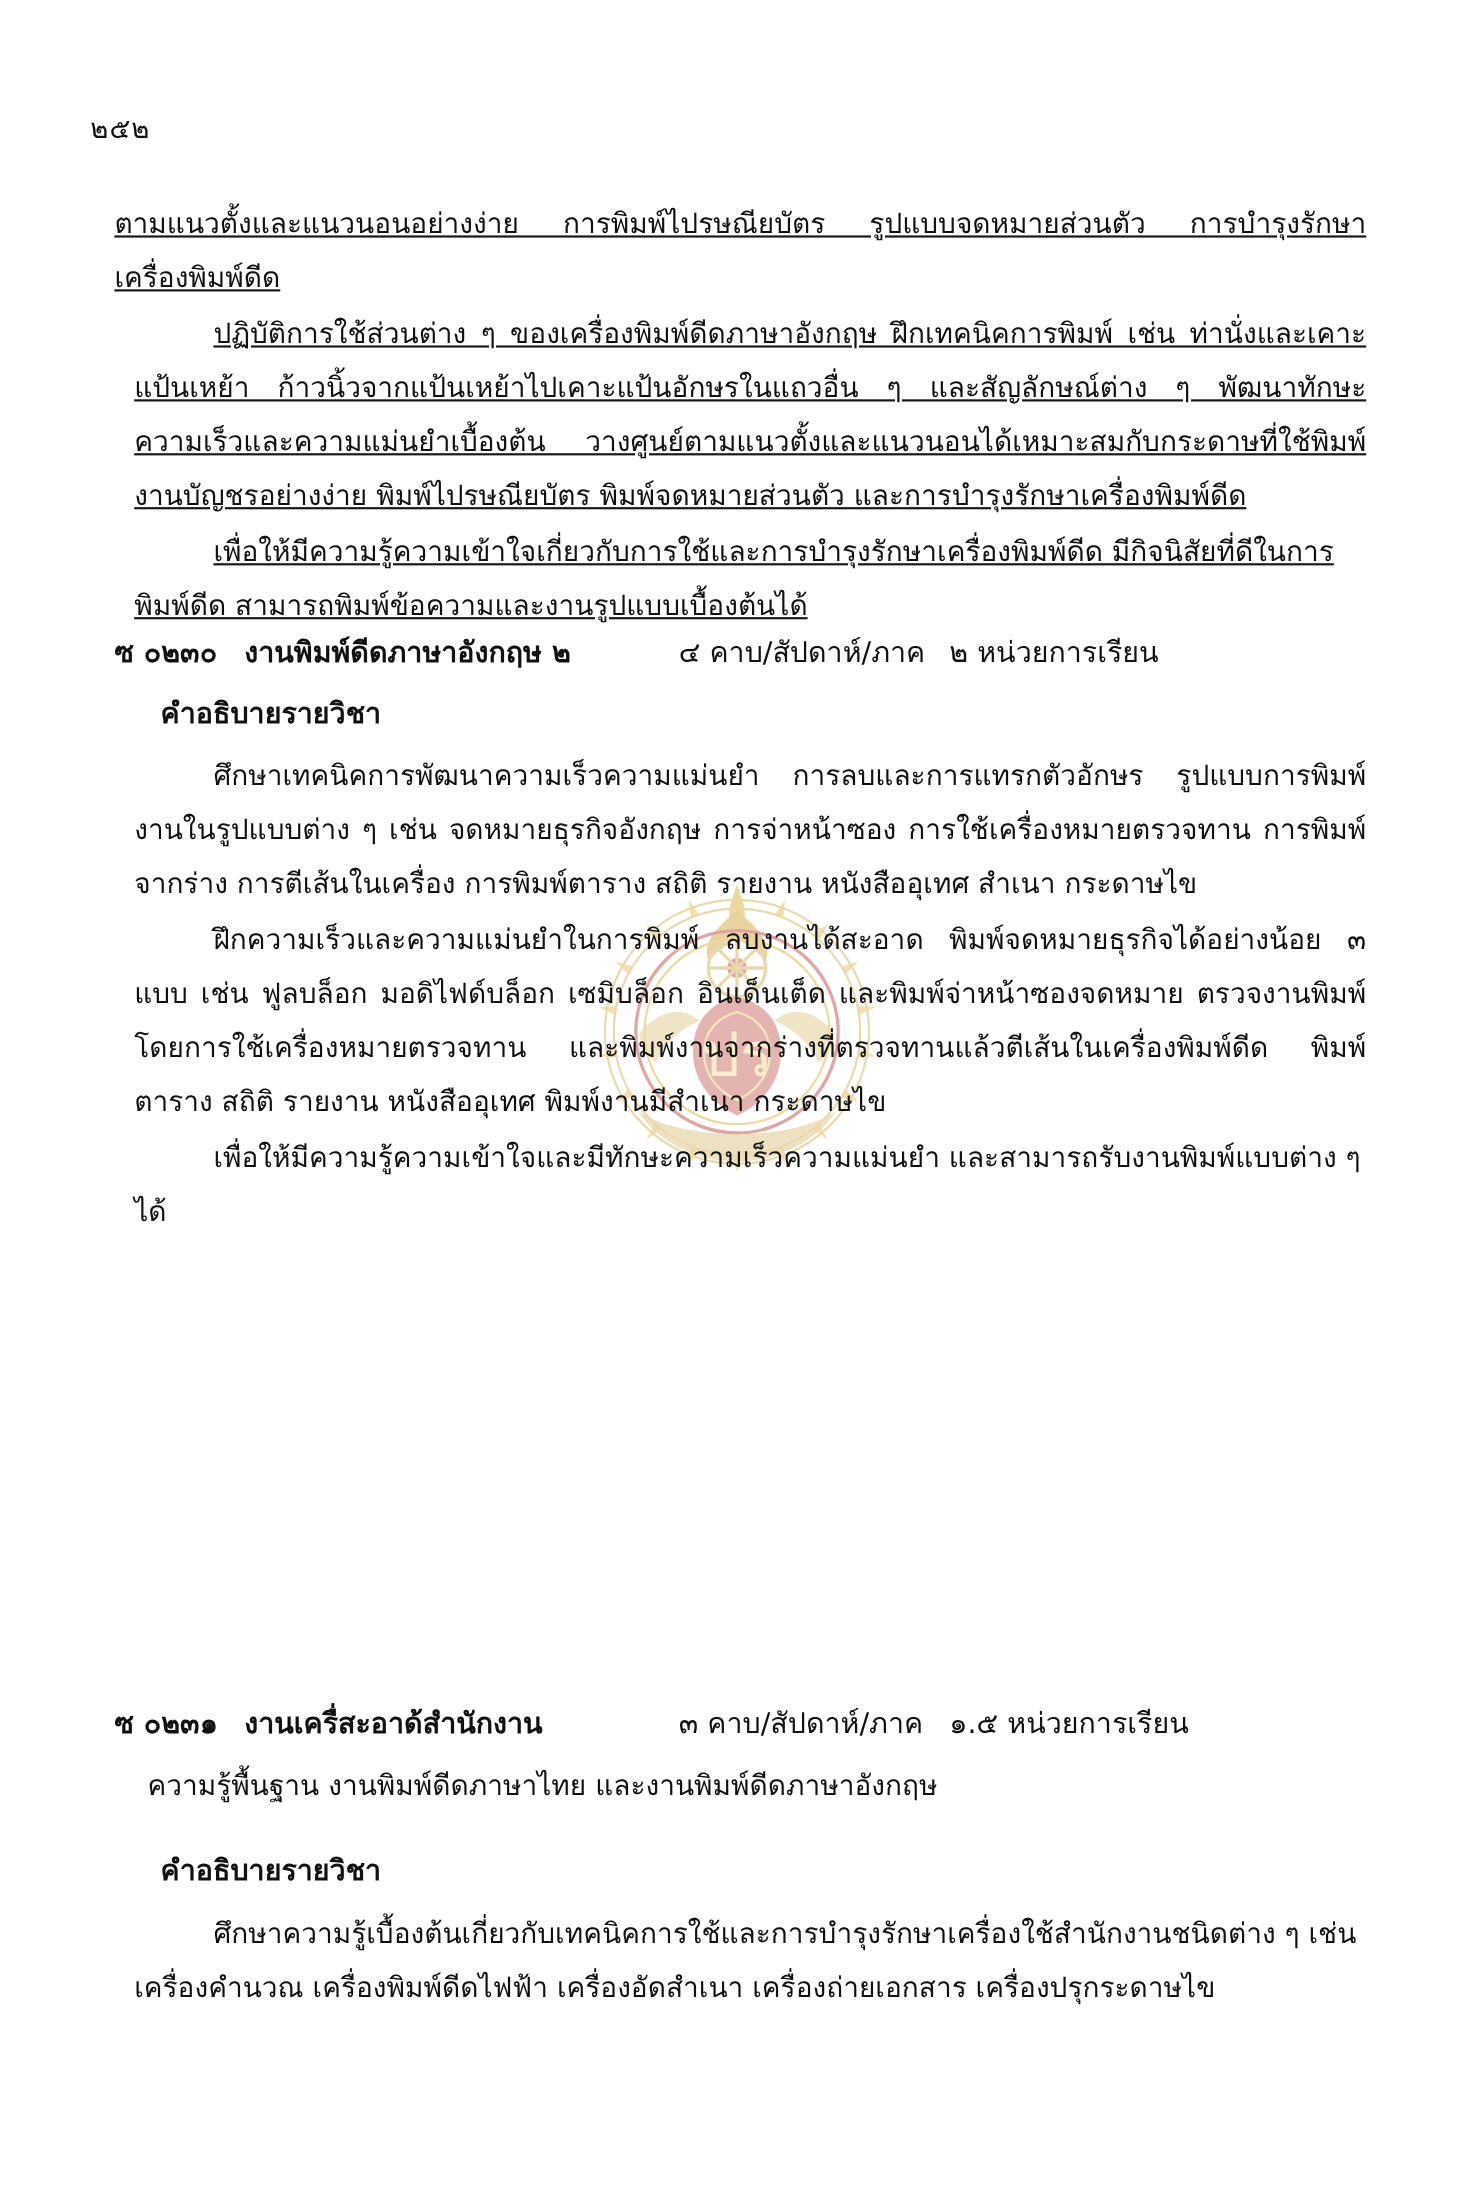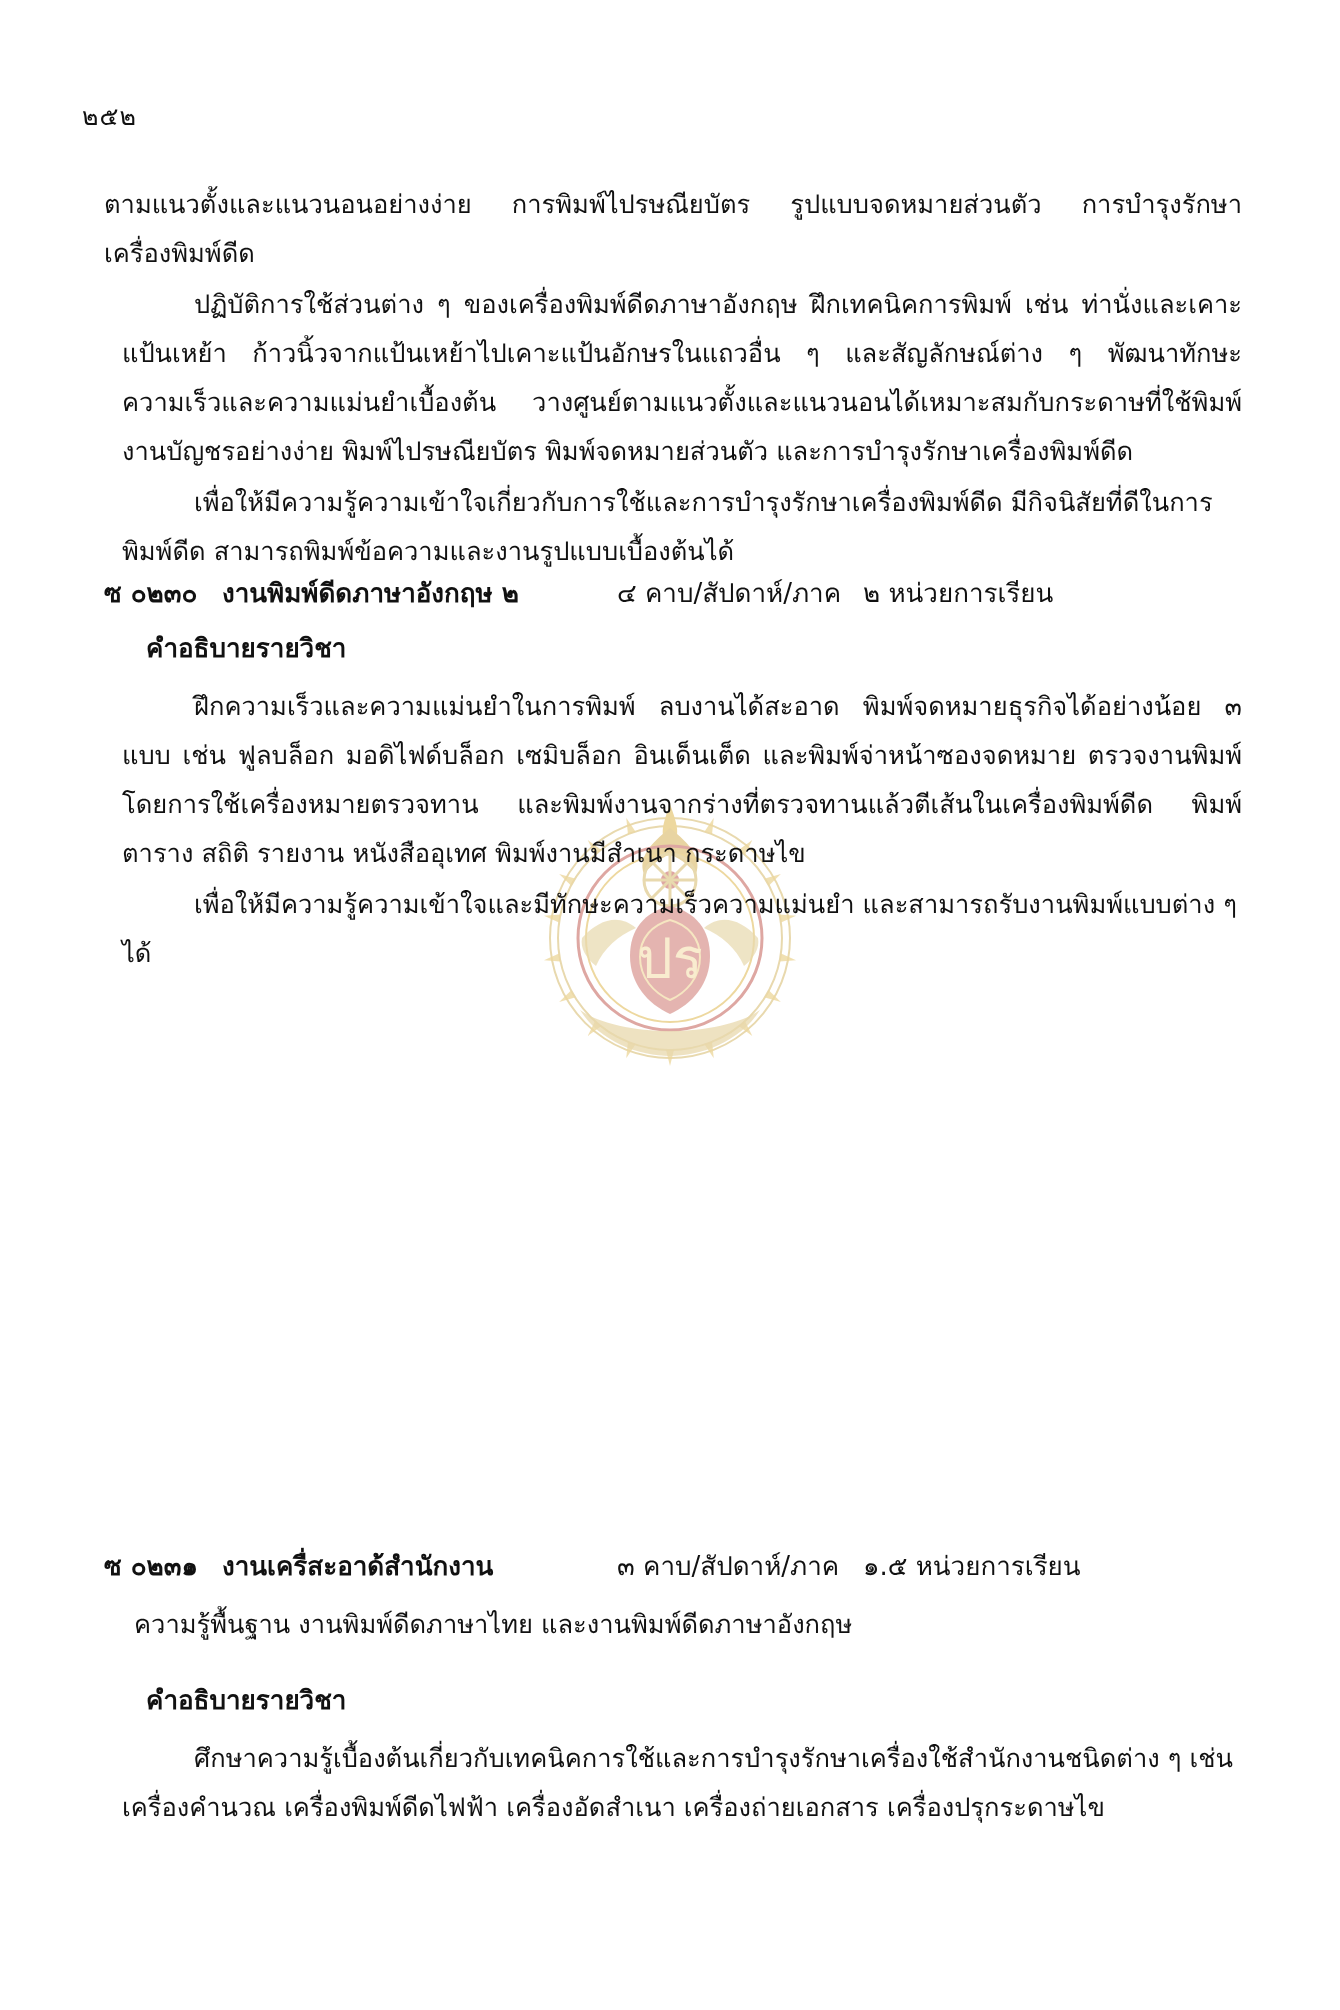--- a/index.html
+++ b/index.html
@@ -164,36 +164,37 @@
 
         <path d="M60 222 C100 250 200 250 240 222 C220 254 180 268 150 268 C120 268 80 254 60 222 Z" fill="#c8a23a" opacity="0.75"></path>
       </g>
     </svg>
   </div>
 
   <div class="content">
 
     <div class="page-number">๒๕๒</div>
 
-    <div class="body-block" style="top: 180px;">
+    <div class="body-block" style="top: 180px; text-decoration: underline;">
       <p>ตามแนวตั้งและแนวนอนอย่างง่าย   การพิมพ์ไปรษณียบัตร  รูปแบบจดหมายส่วนตัว   การบำรุงรักษาเครื่องพิมพ์ดีด</p>
       <p class="indent">ปฏิบัติการใช้ส่วนต่าง ๆ ของเครื่องพิมพ์ดีดภาษาอังกฤษ   ฝึกเทคนิคการพิมพ์ เช่น ท่านั่งและเคาะแป้นเหย้า   ก้าวนิ้วจากแป้นเหย้าไปเคาะแป้นอักษรในแถวอื่น ๆ และสัญลักษณ์ต่าง ๆ พัฒนาทักษะความเร็วและความแม่นยำเบื้องต้น   วางศูนย์ตามแนวตั้งและแนวนอนได้เหมาะสมกับกระดาษที่ใช้พิมพ์งานบัญชรอย่างง่าย   พิมพ์ไปรษณียบัตร  พิมพ์จดหมายส่วนตัว  และการบำรุงรักษาเครื่องพิมพ์ดีด</p>
       <p class="indent last-noj">เพื่อให้มีความรู้ความเข้าใจเกี่ยวกับการใช้และการบำรุงรักษาเครื่องพิมพ์ดีด   มีกิจนิสัยที่ดีในการพิมพ์ดีด สามารถพิมพ์ข้อความและงานรูปแบบเบื้องต้นได้</p>
     </div>
 
     <div class="body-block" style="top: 572px;">
       <div class="course-head">
         <span class="course-code">ซ ๐๒๓๐</span>
         <span class="course-name">งานพิมพ์ดีดภาษาอังกฤษ ๒</span>
         <span class="course-hours">๔ คาบ/สัปดาห์/ภาค</span>
         <span class="course-credit">๒ หน่วยการเรียน</span>
       </div>
       <div class="spacer-sm"></div>
       <div class="sub-head">คำอธิบายรายวิชา</div>
       <div class="spacer-sm"></div>
+      <p class="indent">ศึกษาเทคนิคการพัฒนาความเร็วความแม่นยำ   การลบและการแทรกตัวอักษร   รูปแบบการพิมพ์งานในรูปแบบต่าง ๆ เช่น จดหมายธุรกิจอังกฤษ  การจ่าหน้าซอง  การใช้เครื่องหมายตรวจทาน  การพิมพ์จากร่าง  การตีเส้นในเครื่อง  การพิมพ์ตาราง สถิติ รายงาน หนังสืออุเทศ สำเนา กระดาษไข</p>
       <p class="indent">ฝึกความเร็วและความแม่นยำในการพิมพ์   ลบงานได้สะอาด   พิมพ์จดหมายธุรกิจได้อย่างน้อย ๓ แบบ เช่น ฟูลบล็อก มอดิไฟด์บล็อก เซมิบล็อก อินเด็นเต็ด และพิมพ์จ่าหน้าซองจดหมาย   ตรวจงานพิมพ์โดยการใช้เครื่องหมายตรวจทาน   และพิมพ์งานจากร่างที่ตรวจทานแล้วตีเส้นในเครื่องพิมพ์ดีด  พิมพ์ตาราง สถิติ รายงาน หนังสืออุเทศ พิมพ์งานมีสำเนา กระดาษไข</p>
       <p class="indent last-noj">เพื่อให้มีความรู้ความเข้าใจและมีทักษะความเร็วความแม่นยำ   และสามารถรับงานพิมพ์แบบต่าง ๆ ได้</p>
     </div>
 
     <div class="body-block" style="top: 1545px;">
       <div class="course-head">
         <span class="course-code">ซ ๐๒๓๑</span>
         <span class="course-name">งานเครื่สะอาด้สำนักงาน</span>
         <span class="course-hours">๓ คาบ/สัปดาห์/ภาค</span>
         <span class="course-credit">๑.๕ หน่วยการเรียน</span>

